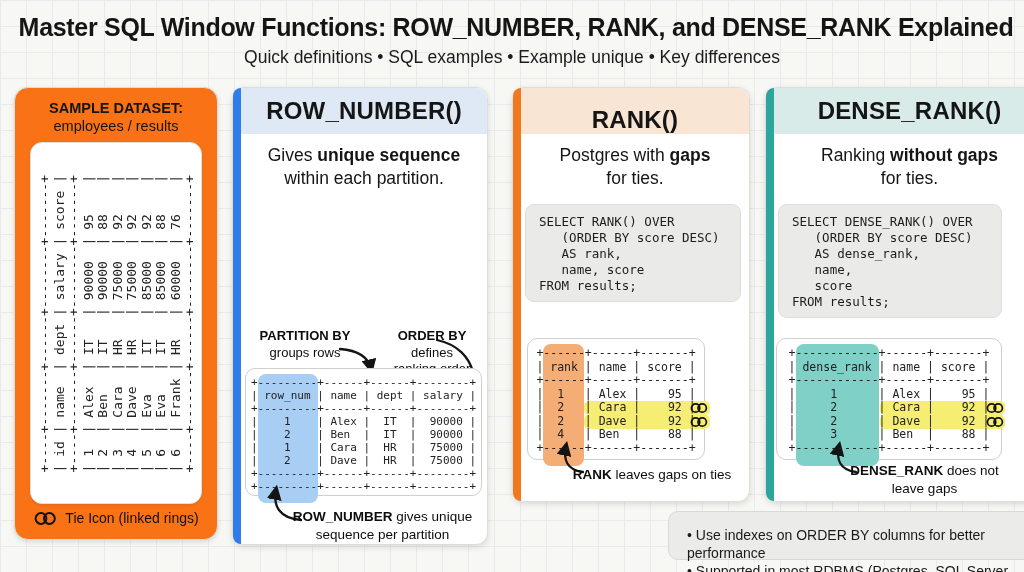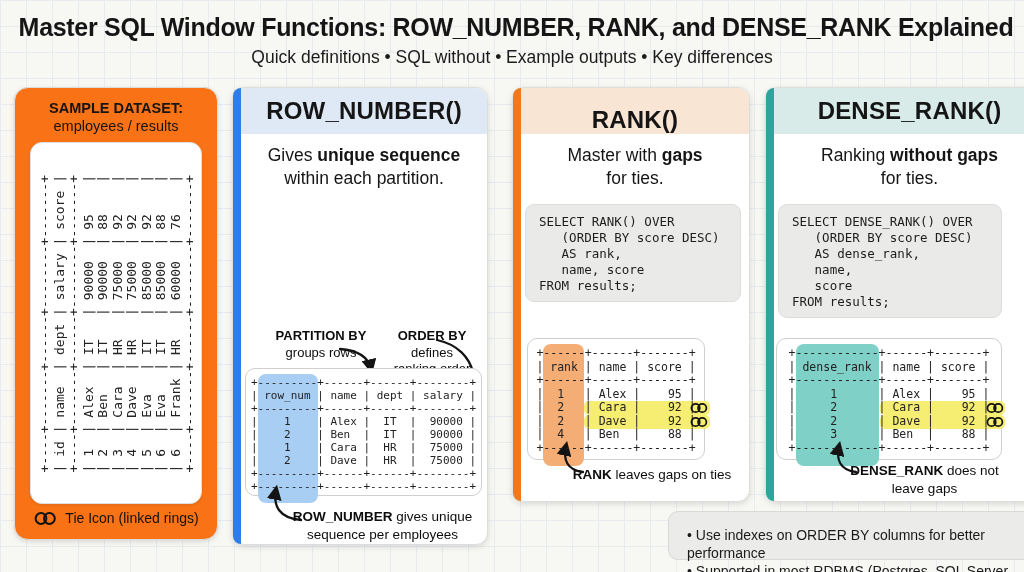--- a/index.html
+++ b/index.html
@@ -66,21 +66,21 @@
   .colband { position: absolute; z-index: 0; border-radius: 8px; top: 1px; bottom: -7px; }
   .rowband { position: absolute; z-index: 0; border-radius: 5px; height: 14.5px; }
   .tie { position: absolute; z-index: 2; }
 
   .arrow { pointer-events: none; overflow: visible; }
   .arrow path { fill: none; stroke: #141414; stroke-width: 2.3px; stroke-linecap: round; }
 
   
   #c1 { left: 232px; top: 87px; width: 256px; height: 458px; }
   #c1 .fcode { left: 14px; top: 116px; width: 234px; height: 114px; }
-  #c1 .ann-tl { left: 24px; top: 240px; width: 128px; }
+  #c1 .ann-tl { left: 8px; top: 240px; width: 128px; }
   #c1 .ann-tr { left: 146px; top: 240px; width: 106px; }
   #c1 .tbl-box { left: 12px; top: 280px; width: 237px; height: 128px; }
   #c1 .colband { left: 10px; width: 60px; }
   #c1 .ann-bottom { left: 8px; right: 0; top: 420px; padding-left: 37px; }
   #c1 .arr-hook { left: 102px; top: 256px; width: 48px; height: 36px; }
   #c1 .arr-big { left: 190px; top: 247px; width: 62px; height: 96px; }
   #c1 .arr-up { left: 30px; top: 394px; width: 44px; height: 42px; }
 
   
   #c2 { left: 512px; top: 87px; width: 238px; height: 415px; }
@@ -115,21 +115,21 @@
 
 <svg width="0" height="0" style="position:absolute">
   <defs>
     <marker id="ah" viewBox="0 0 10 10" refX="6.5" refY="5" markerWidth="6.5" markerHeight="6.5" orient="auto">
       <path d="M0,0 L10,5 L0,10 z" fill="#141414"></path>
     </marker>
   </defs>
 </svg>
 
 <div class="abs" id="page-title">Master SQL Window Functions: ROW_NUMBER, RANK, and DENSE_RANK Explained</div>
-<div class="abs" id="page-subtitle">Quick definitions • SQL without • Example outputs • Key differences</div>
+<div class="abs" id="page-subtitle">Quick definitions • SQL examples • Example unique • Key differences</div>
 
 <div class="abs" id="sample-panel">
   <div class="abs" id="sample-title">SAMPLE DATASET:</div>
   <div class="abs" id="sample-subtitle">employees / results</div>
   <div class="abs" id="dataset-card">
     <div class="abs" id="dataset-rot">
       <pre>+----+-------+------+--------+-------+
 | id | name  | dept | salary | score |
 +----+-------+------+--------+-------+
 | 1  | Alex  | IT   | 90000  | 95    |
@@ -185,31 +185,31 @@
 |    2    | Dave |  HR  |  75000 |
 +---------+------+------+--------+
 +---------+------+------+--------+</pre>
     </div>
   </div>
   <svg class="abs arrow arr-up">
     <path d="M38,38 C16,36 10,24 13,8" marker-end="url(#ah)"></path>
   </svg>
   <div class="abs ann-bottom">
     <b>ROW_NUMBER</b><span> gives unique</span><br>
-    <span>sequence per employees</span>
+    <span>sequence per partition</span>
   </div>
 </div>
 
 <div class="abs fcard" id="c2">
   <div class="abs accent" style="background: rgb(240, 121, 31);"></div>
   <div class="abs fhead" style="background: rgb(249, 229, 211); align-items: flex-end;">
     <span class="ftitle">RANK()</span>
   </div>
   <div class="abs fdef">
-    <span>Master with </span><b>gaps</b><br>
+    <span>Postgres with </span><b>gaps</b><br>
     <span>for ties.</span>
   </div>
   <div class="abs fcode">
     <pre>SELECT RANK() OVER
    (ORDER BY score DESC)
    AS rank,
    name, score
 FROM results;</pre>
   </div>
   <div class="abs tbl-box">

